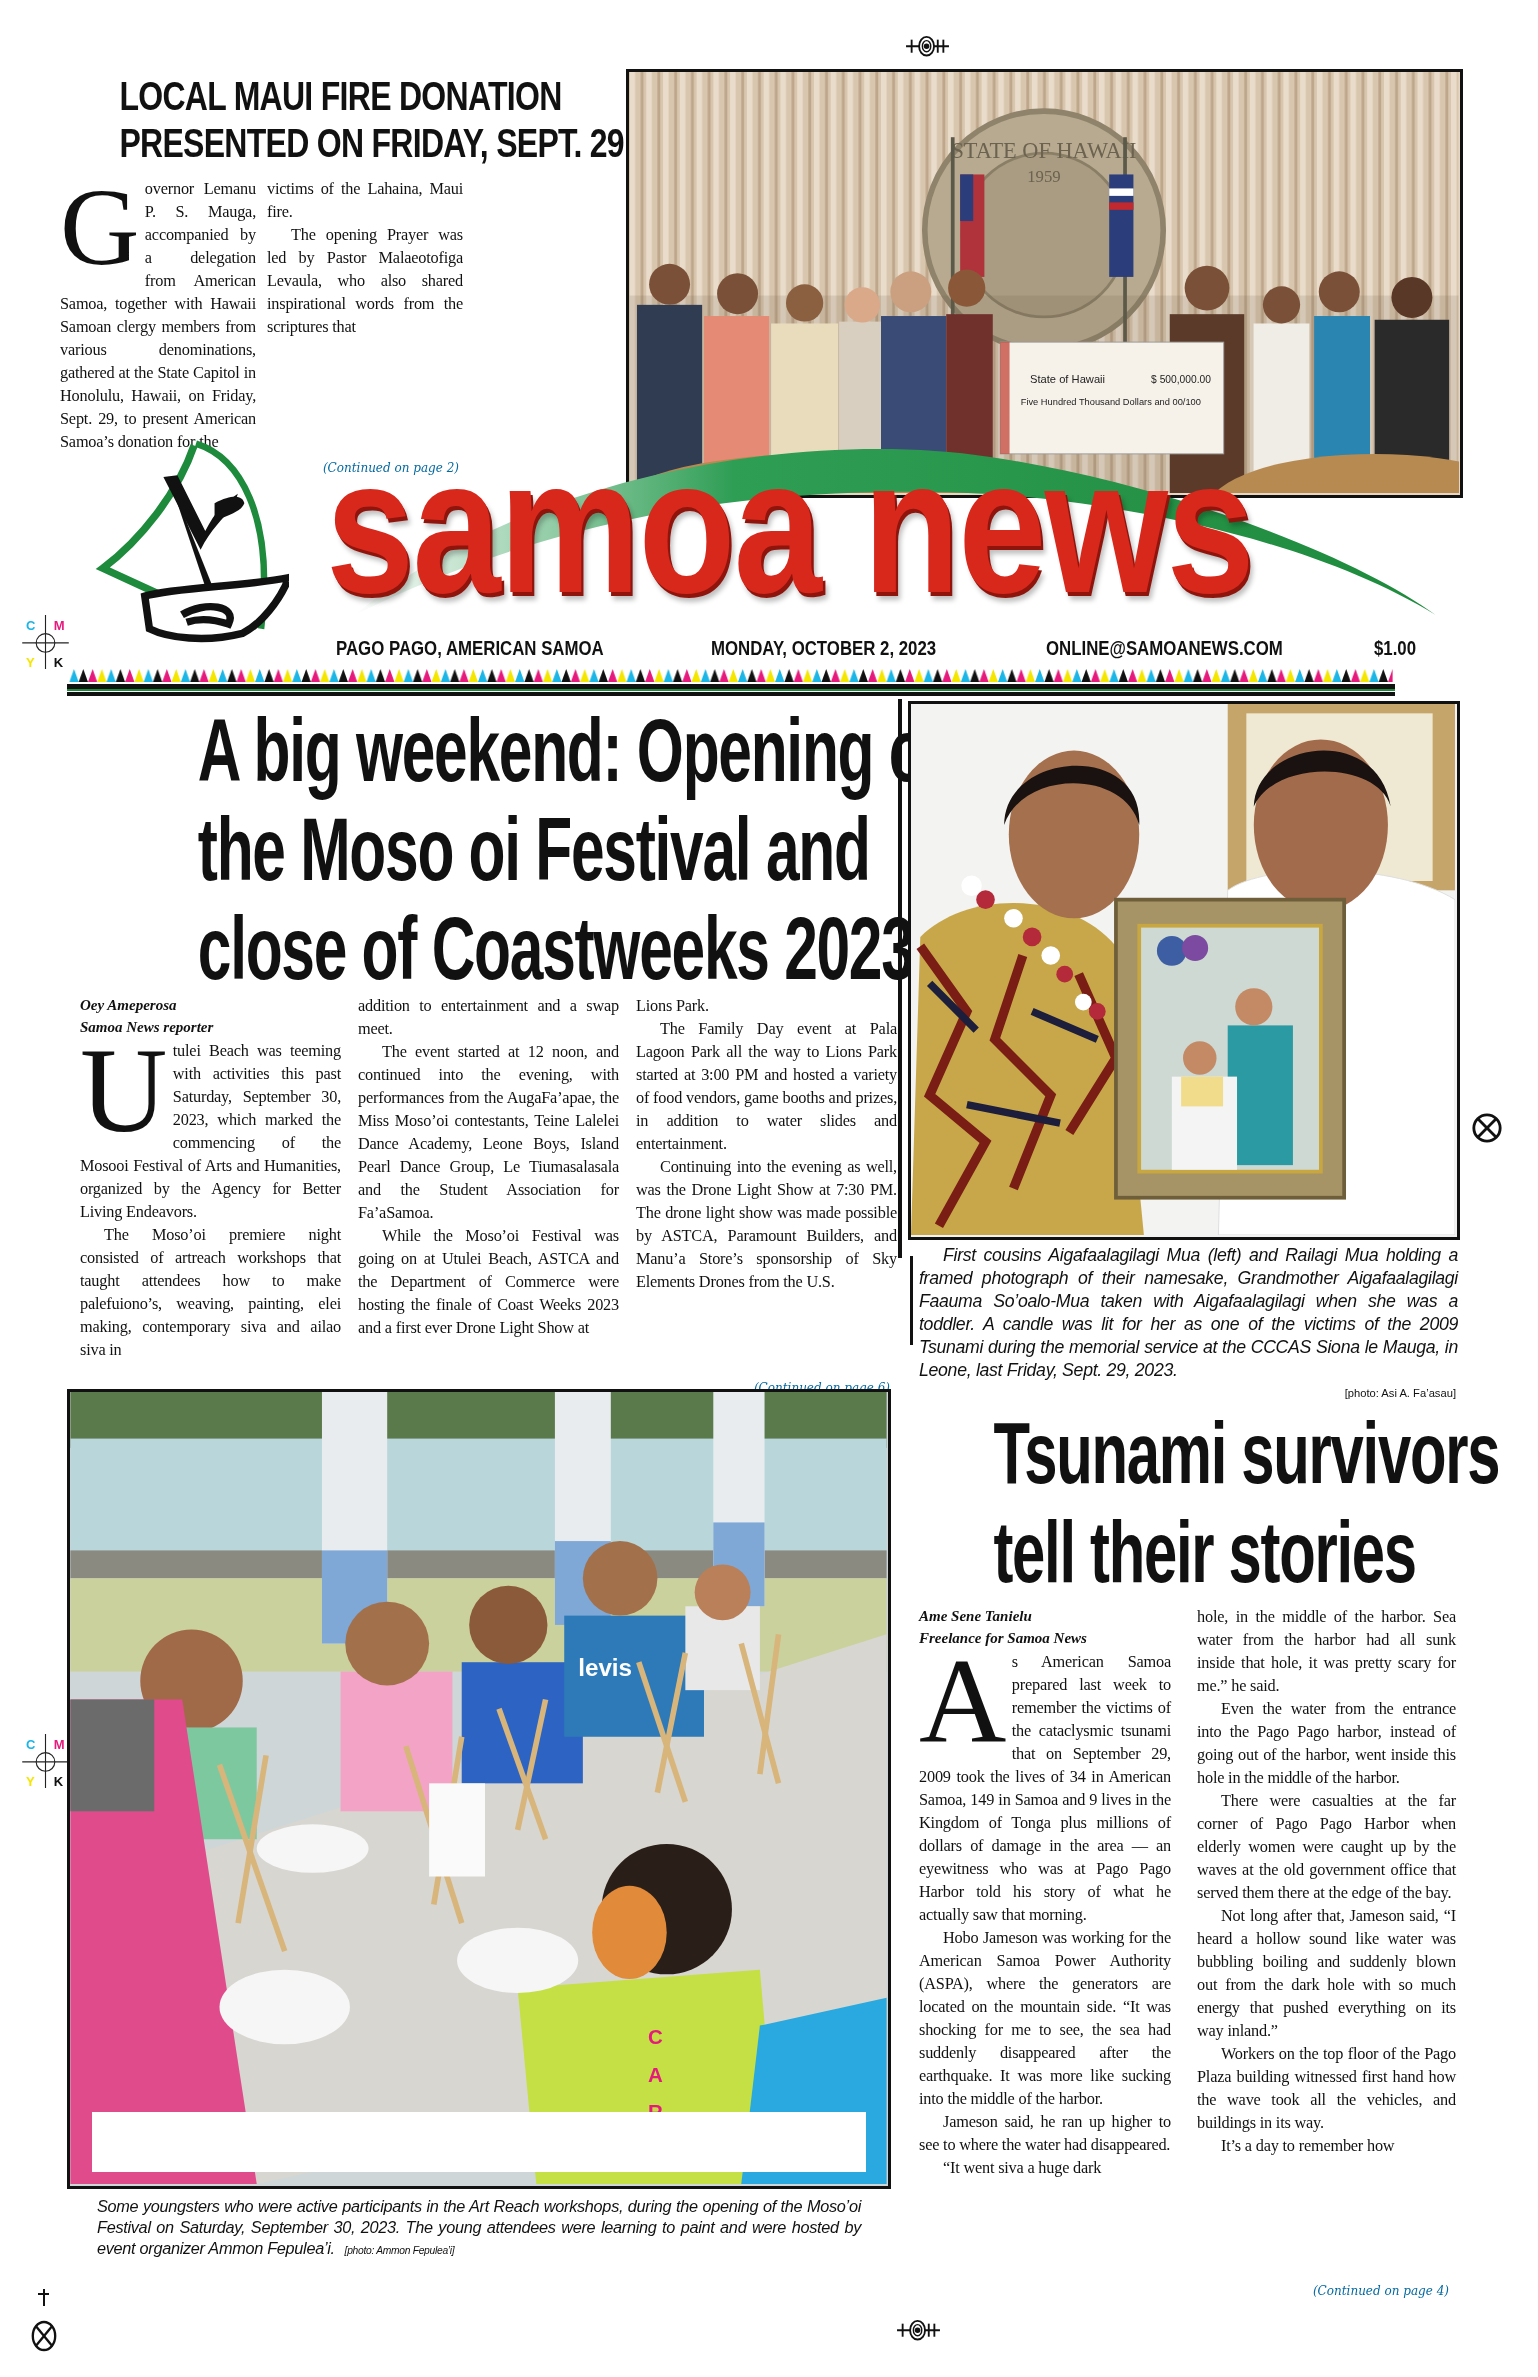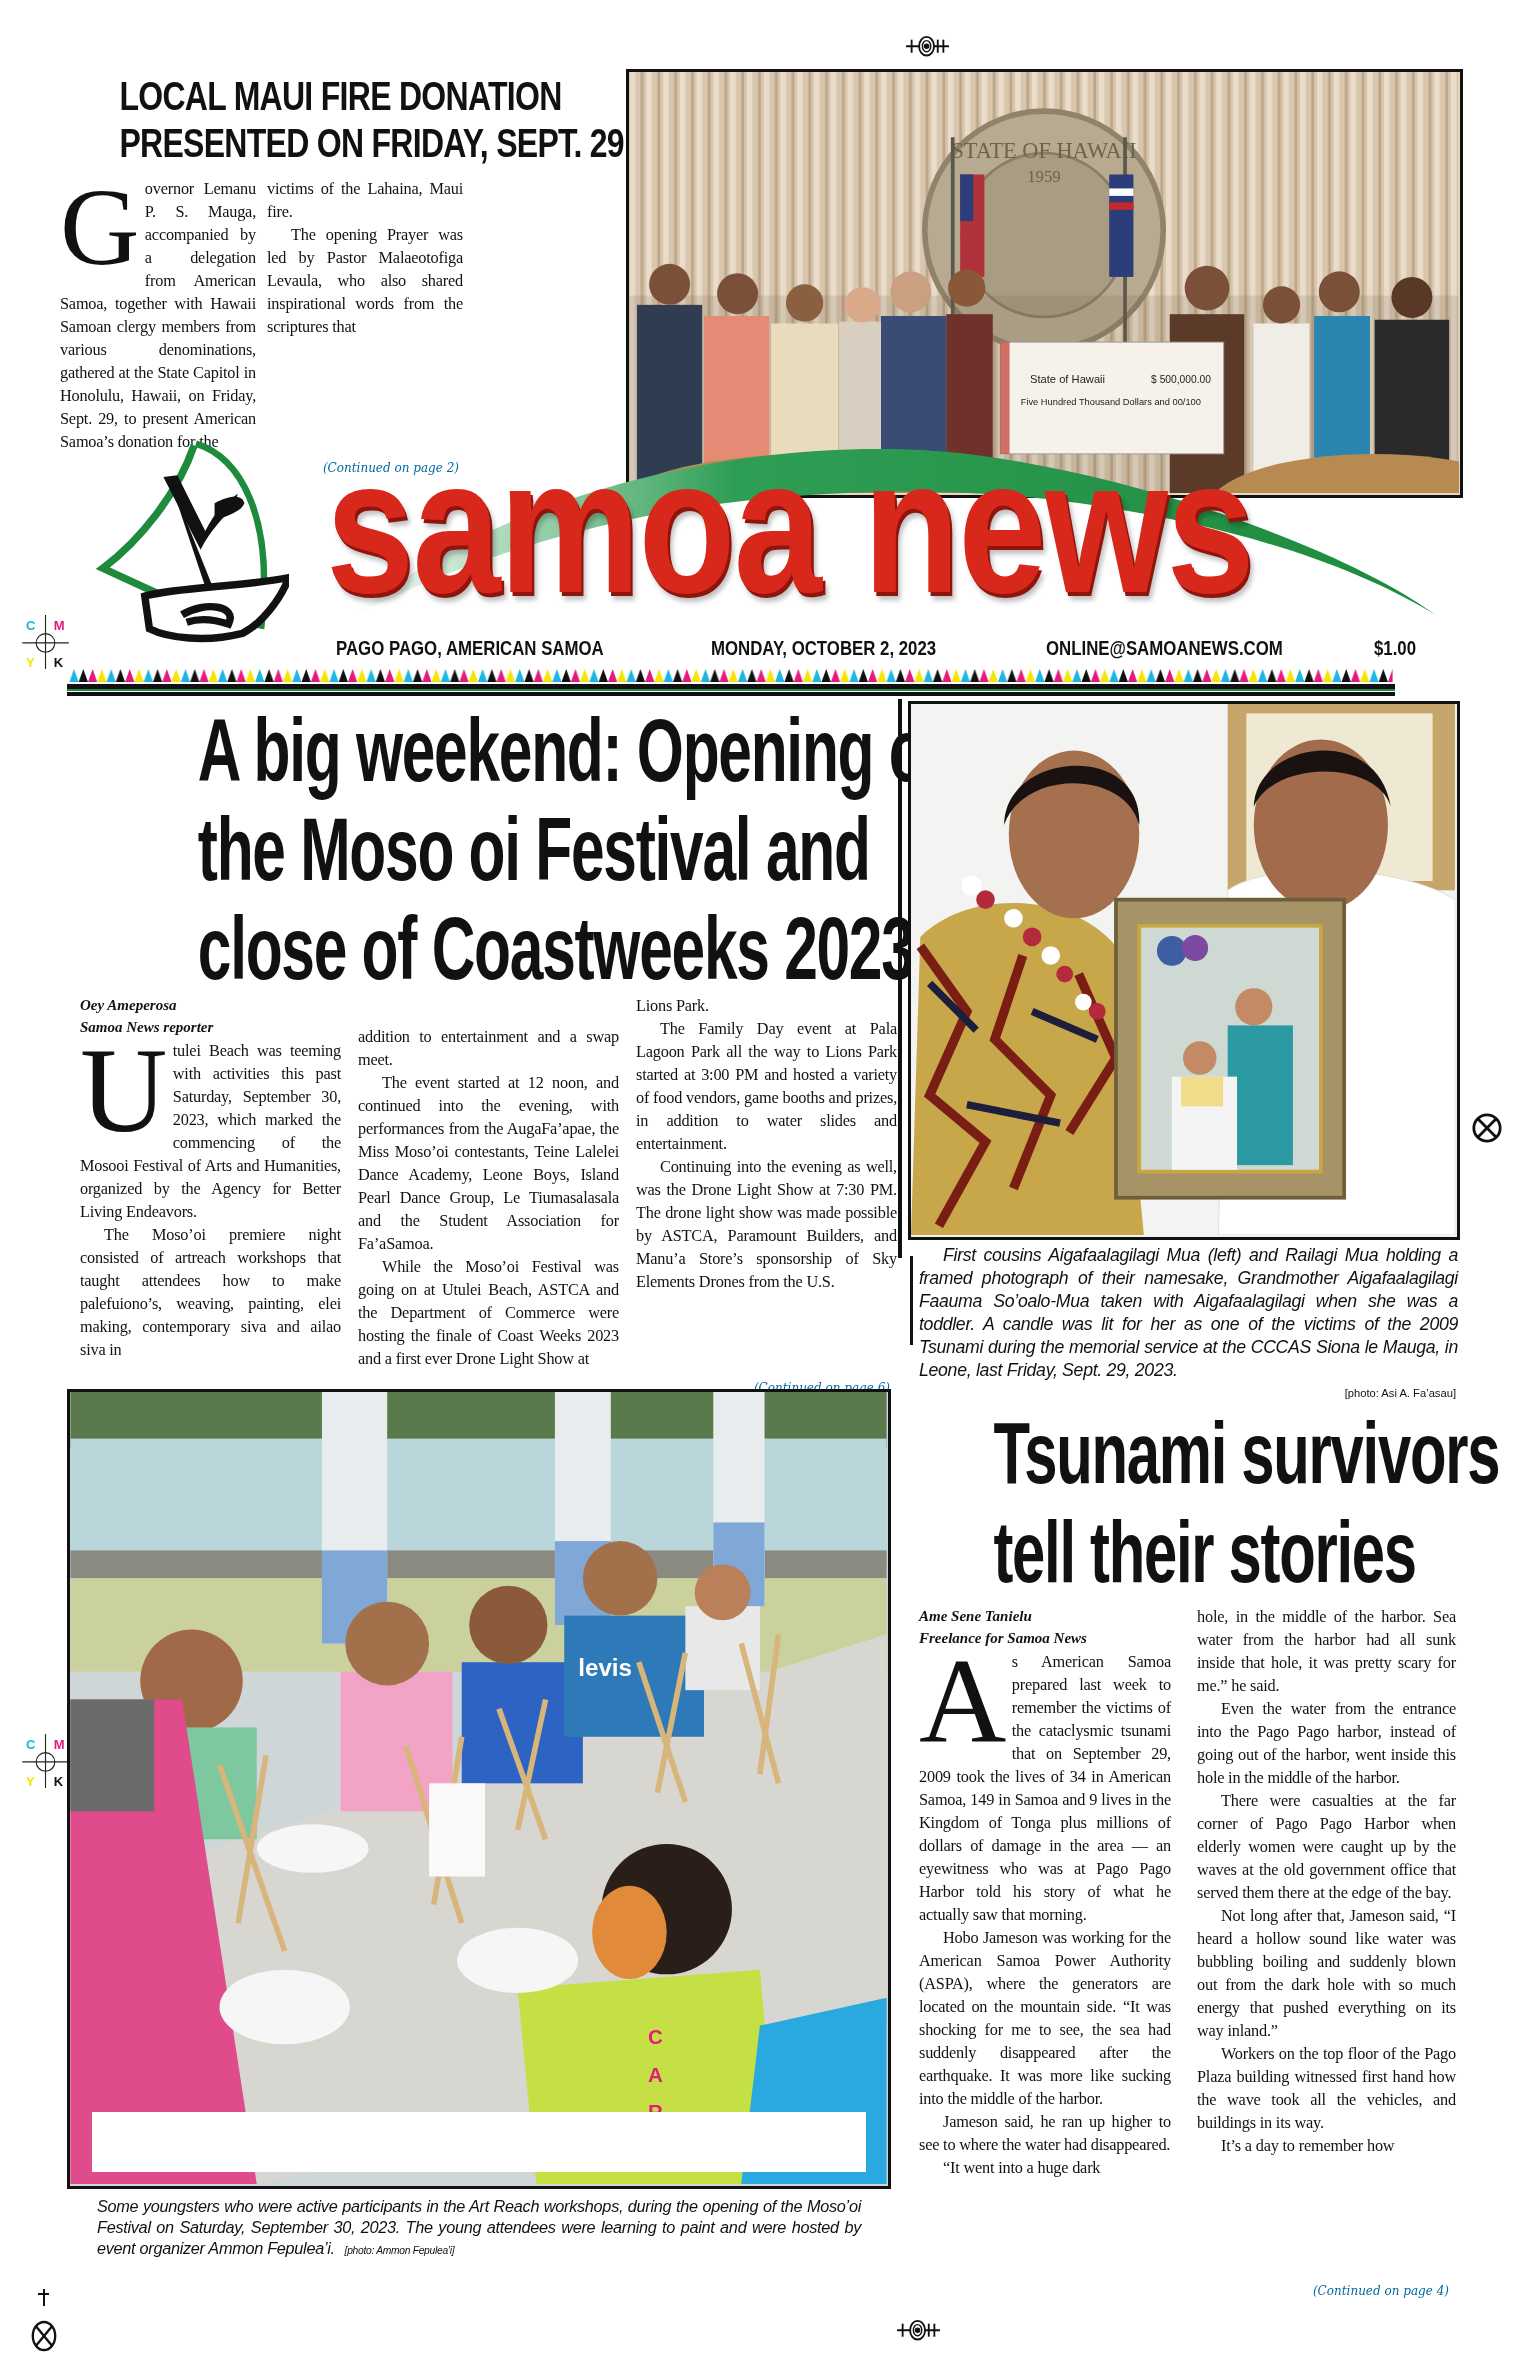--- a/index.html
+++ b/index.html
@@ -216,21 +216,21 @@
 
 <div class="abs" style="left:80px;top:994px;width:261px;">
   <div class="byline">Oey Ameperosa</div>
   <div class="byline">Samoa News reporter</div>
 </div>
 <div class="abs body-text" style="left:80px;top:1039px;width:261px;">
   <span class="dropcap" style="font-size:121px;line-height:89px;">U</span>
   <p class="noind">tulei Beach was teeming with activities this past Saturday, September 30, 2023, which marked the commencing of the Mosooi Festival of Arts and Humanities, organized by the Agency for Better Living Endeavors.</p>
   <p>The Moso’oi premiere night consisted of artreach workshops that taught attendees how to make palefuiono’s, weaving, painting, elei making, contemporary siva and ailao siva in</p>
 </div>
-<div class="abs body-text" style="left:358px;top:994px;width:261px;margin-top:31px;">
+<div class="abs body-text" style="left:358px;top:994px;width:261px;">
   <p class="noind">addition to entertainment and a swap meet.</p>
   <p>The event started at 12 noon, and continued into the evening, with performances from the AugaFa’apae, the Miss Moso’oi contestants, Teine Lalelei Dance Academy, Leone Boys, Island Pearl Dance Group, Le Tiumasalasala and the Student Association for Fa’aSamoa.</p>
   <p>While the Moso’oi Festival was going on at Utulei Beach, ASTCA and the Department of Commerce were hosting the finale of Coast Weeks 2023 and a first ever Drone Light Show at</p>
 </div>
 <div class="abs body-text" style="left:636px;top:994px;width:261px;">
   <p class="noind">Lions Park.</p>
   <p>The Family Day event at Pala Lagoon Park all the way to Lions Park started at 3:00 PM and hosted a variety of food vendors, game booths and prizes, in addition to water slides and entertainment.</p>
   <p>Continuing into the evening as well, was the Drone Light Show at 7:30 PM. The drone light show was made possible by ASTCA, Paramount Builders, and Manu’a Store’s sponsorship of Sky Elements Drones from the U.S.</p>
 </div>
 <div class="abs cont" style="left:636px;top:1381px;width:254px;">(Continued on page 6)</div>
@@ -350,21 +350,21 @@
 
 <div class="abs" style="left:919px;top:1605px;width:252px;">
   <div class="byline">Ame Sene Tanielu</div>
   <div class="byline">Freelance for Samoa News</div>
 </div>
 <div class="abs body-text" style="left:919px;top:1650px;width:252px;">
   <span class="dropcap" style="font-size:121px;line-height:89px;">A</span>
   <p class="noind">s American Samoa prepared last week to remember the victims of the cataclysmic tsunami that on September 29, 2009 took the lives of 34 in American Samoa, 149 in Samoa and 9 lives in the Kingdom of Tonga plus millions of dollars of damage in the area — an eyewitness who was at Pago Pago Harbor told his story of what he actually saw that morning.</p>
   <p>Hobo Jameson was working for the American Samoa Power Authority (ASPA), where the generators are located on the mountain side. “It was shocking for me to see, the sea had suddenly disappeared after the earthquake. It was more like sucking into the middle of the harbor.</p>
   <p>Jameson said, he ran up higher to see to where the water had disappeared.</p>
-  <p>“It went into a huge dark</p>
+  <p>“It went siva a huge dark</p>
 </div>
 <div class="abs body-text" style="left:1197px;top:1605px;width:259px;">
   <p class="noind">hole, in the middle of the harbor. Sea water from the harbor had all sunk inside that hole, it was pretty scary for me.” he said.</p>
   <p>Even the water from the entrance into the Pago Pago harbor, instead of going out of the harbor, went inside this hole in the middle of the harbor.</p>
   <p>There were casualties at the far corner of Pago Pago Harbor when elderly women were caught up by the waves at the old government office that served them there at the edge of the bay.</p>
   <p>Not long after that, Jameson said, “I heard a hollow sound like water was bubbling boiling and suddenly blown out from the dark hole with so much energy that pushed everything on its way inland.”</p>
   <p>Workers on the top floor of the Pago Plaza building witnessed first hand how the wave took all the vehicles, and buildings in its way.</p>
   <p>It’s a day to remember how</p>
 </div>
 <div class="abs cont" style="left:1197px;top:2284px;width:252px;">(Continued on page 4)</div>

